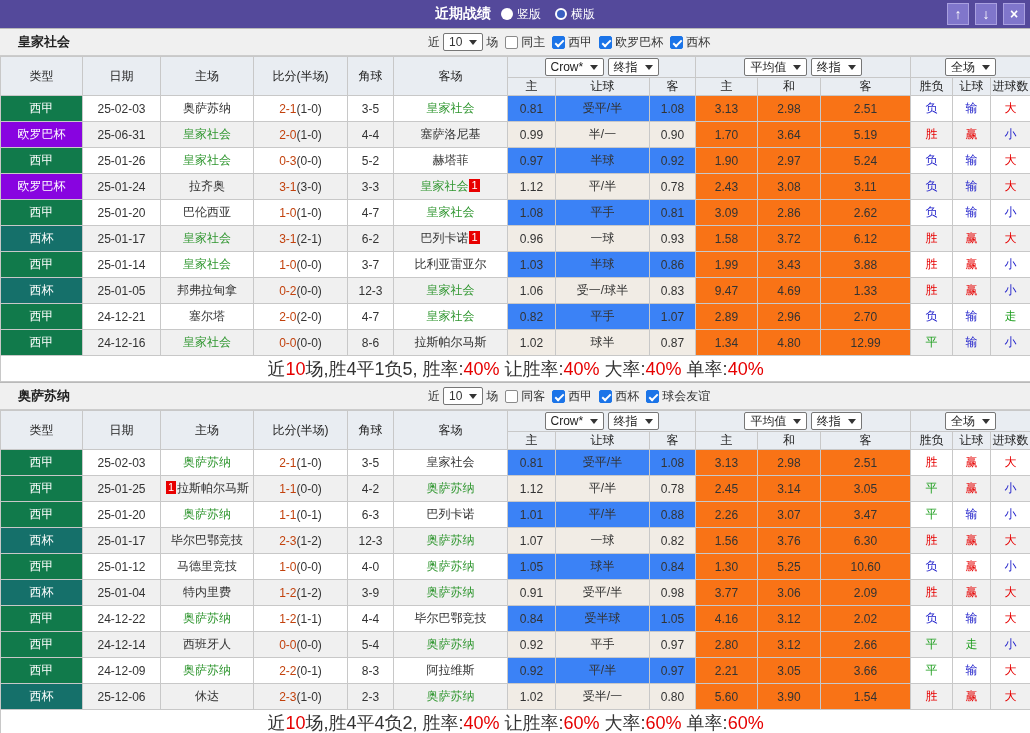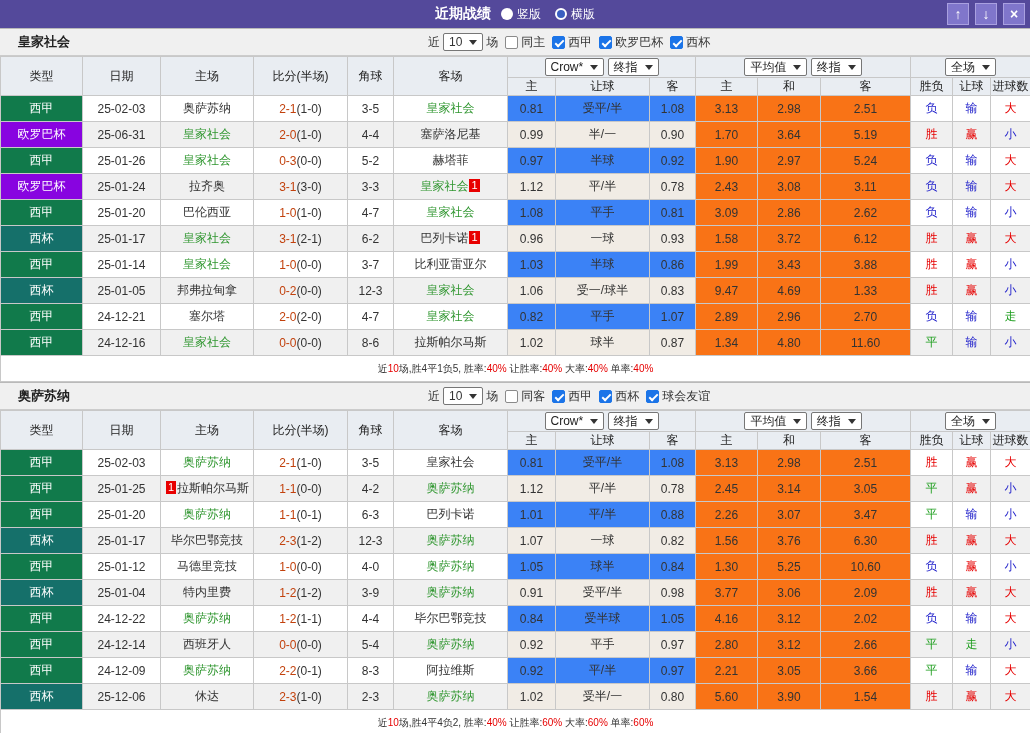--- a/index.html
+++ b/index.html
@@ -64,21 +64,21 @@
   td.lg-uefa { background: #8804e0 !important; color: #fff; }
   td.lg-copa { background: #15706a !important; color: #fff; }
   .hl { color: #2f962f; }
   .score-main { color: #c2410c; }
   .score-half { color: #333; }
   .mark { display: inline-block; background: #e80000; color: #fff; font-size: 11px;
           line-height: 13px; padding: 0 2px; margin: 0 1px; vertical-align: 1px; }
   .res-r { color: #e60000; }
   .res-b { color: #2323cb; }
   .res-g { color: #1e9e1e; }
-  tr.summary td { height: 25px; background: #fff; font-size: 10px; }
+  tr.summary td { height: 25px; background: #fff; font-size: 18px; }
   .sum-k { color: #333; }
   .sum-r { color: #e60000; }
 </style>
 </head>
 <body>
 
 <div class="titlebar">
   <span class="title">近期战绩</span>
   <div class="radio-group">
     <span class="radio-item">
@@ -342,21 +342,21 @@
             <td>24-12-16</td>
             <td><span class="hl">皇家社会</span></td>
             <td><span class="score-main">0-0</span><span class="score-half">(0-0)</span></td>
             <td>8-6</td>
             <td><span>拉斯帕尔马斯</span></td>
             <td class="crow">1.02</td>
             <td class="crow">球半</td>
             <td class="crow">0.87</td>
             <td class="avg">1.34</td>
             <td class="avg">4.80</td>
-            <td class="avg">11.60</td>
+            <td class="avg">12.99</td>
             <td class="res-g">平</td>
             <td class="res-b">输</td>
             <td class="res-b">小</td>
           </tr>
         </tbody>
       <tbody>
         <tr class="summary">
           <td colspan="15" class="summary-cell"><span class="sum-k">近</span><span class="sum-r">10</span><span class="sum-k">场,胜4平1负5, 胜率:</span><span class="sum-r">40%</span><span class="sum-k"> 让胜率:</span><span class="sum-r">40%</span><span class="sum-k"> 大率:</span><span class="sum-r">40%</span><span class="sum-k"> 单率:</span><span class="sum-r">40%</span></td>
         </tr>
       </tbody>

